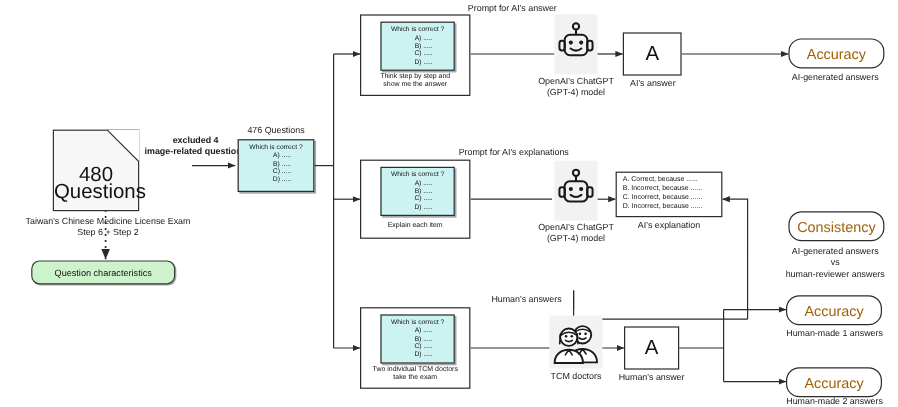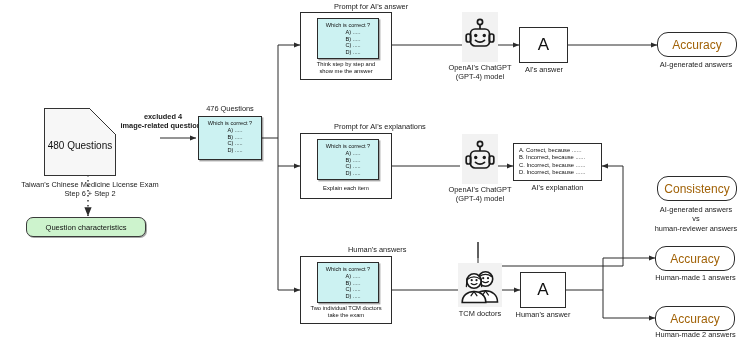--- a/index.html
+++ b/index.html
@@ -20,41 +20,41 @@
 
   
   .cap{
     position:absolute;
     font-size:7.4px;
     color:#1a1a1a;
     line-height:9.4px;
     text-align:center;
     white-space:pre-line;
   }
-  .cap.lft{text-align:left;padding-left:48px;}
+  .cap.lft{text-align:right;padding-left:48px;}
 
   
   .doc{
     position:absolute;
     background:#f7f7f7;
     border:1px solid #333;
     box-sizing:border-box;
   }
   .doc .foldclip{
     position:absolute;right:-1px;top:-1px;width:27px;height:27px;
     background:#ffffff;
     clip-path:polygon(0 0,100% 0,100% 100%);
   }
   .doc .folddiag{
     position:absolute;right:-1px;top:-1px;width:27px;height:27px;
   }
   .doc .dlabel{
     position:absolute;left:0;right:0;top:30px;
     text-align:center;
-    font-size:10px;
+    font-size:17px;
     color:#111;
     line-height:14px;
   }
 
   
   .greenbox{
     position:absolute;
     background:#cdf3cd;
     border:1px solid #3a3a3a;
     border-radius:7px;

